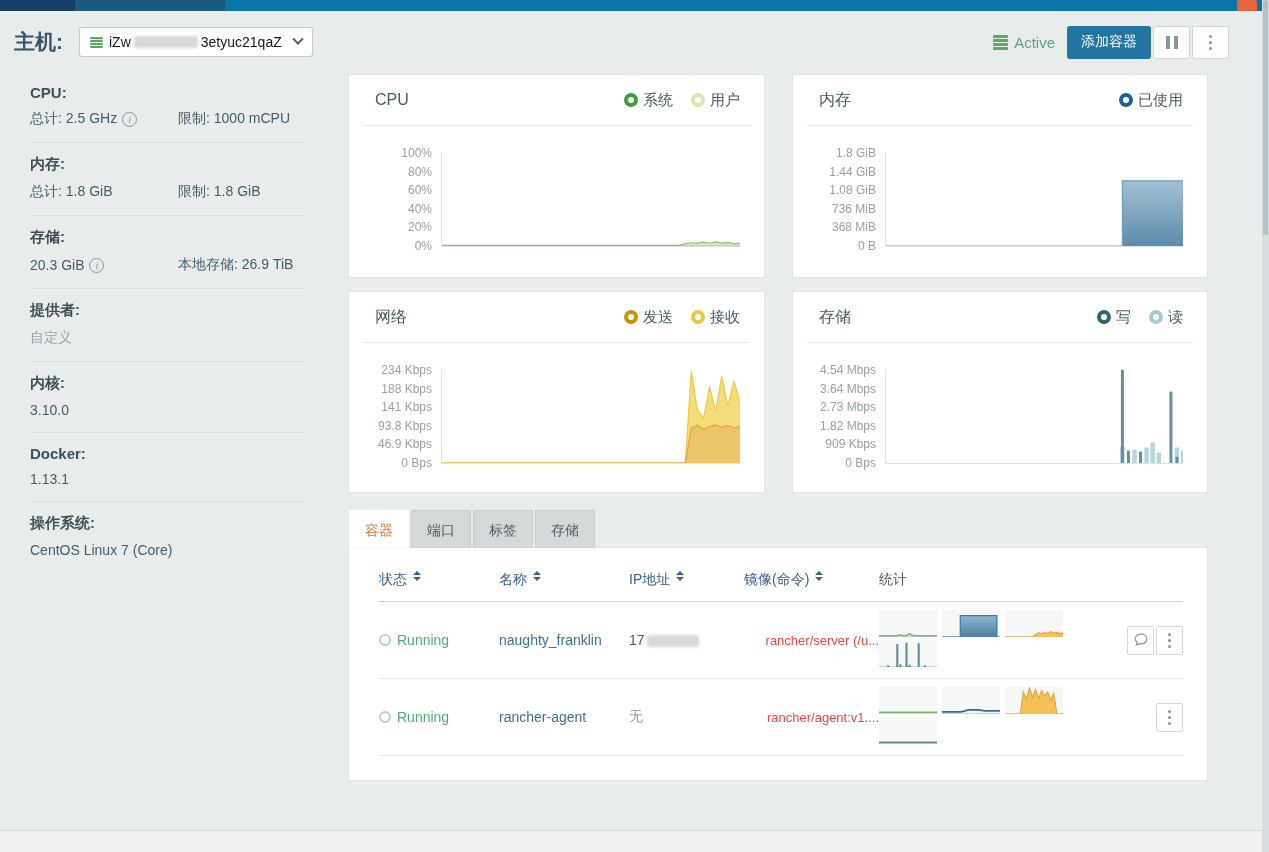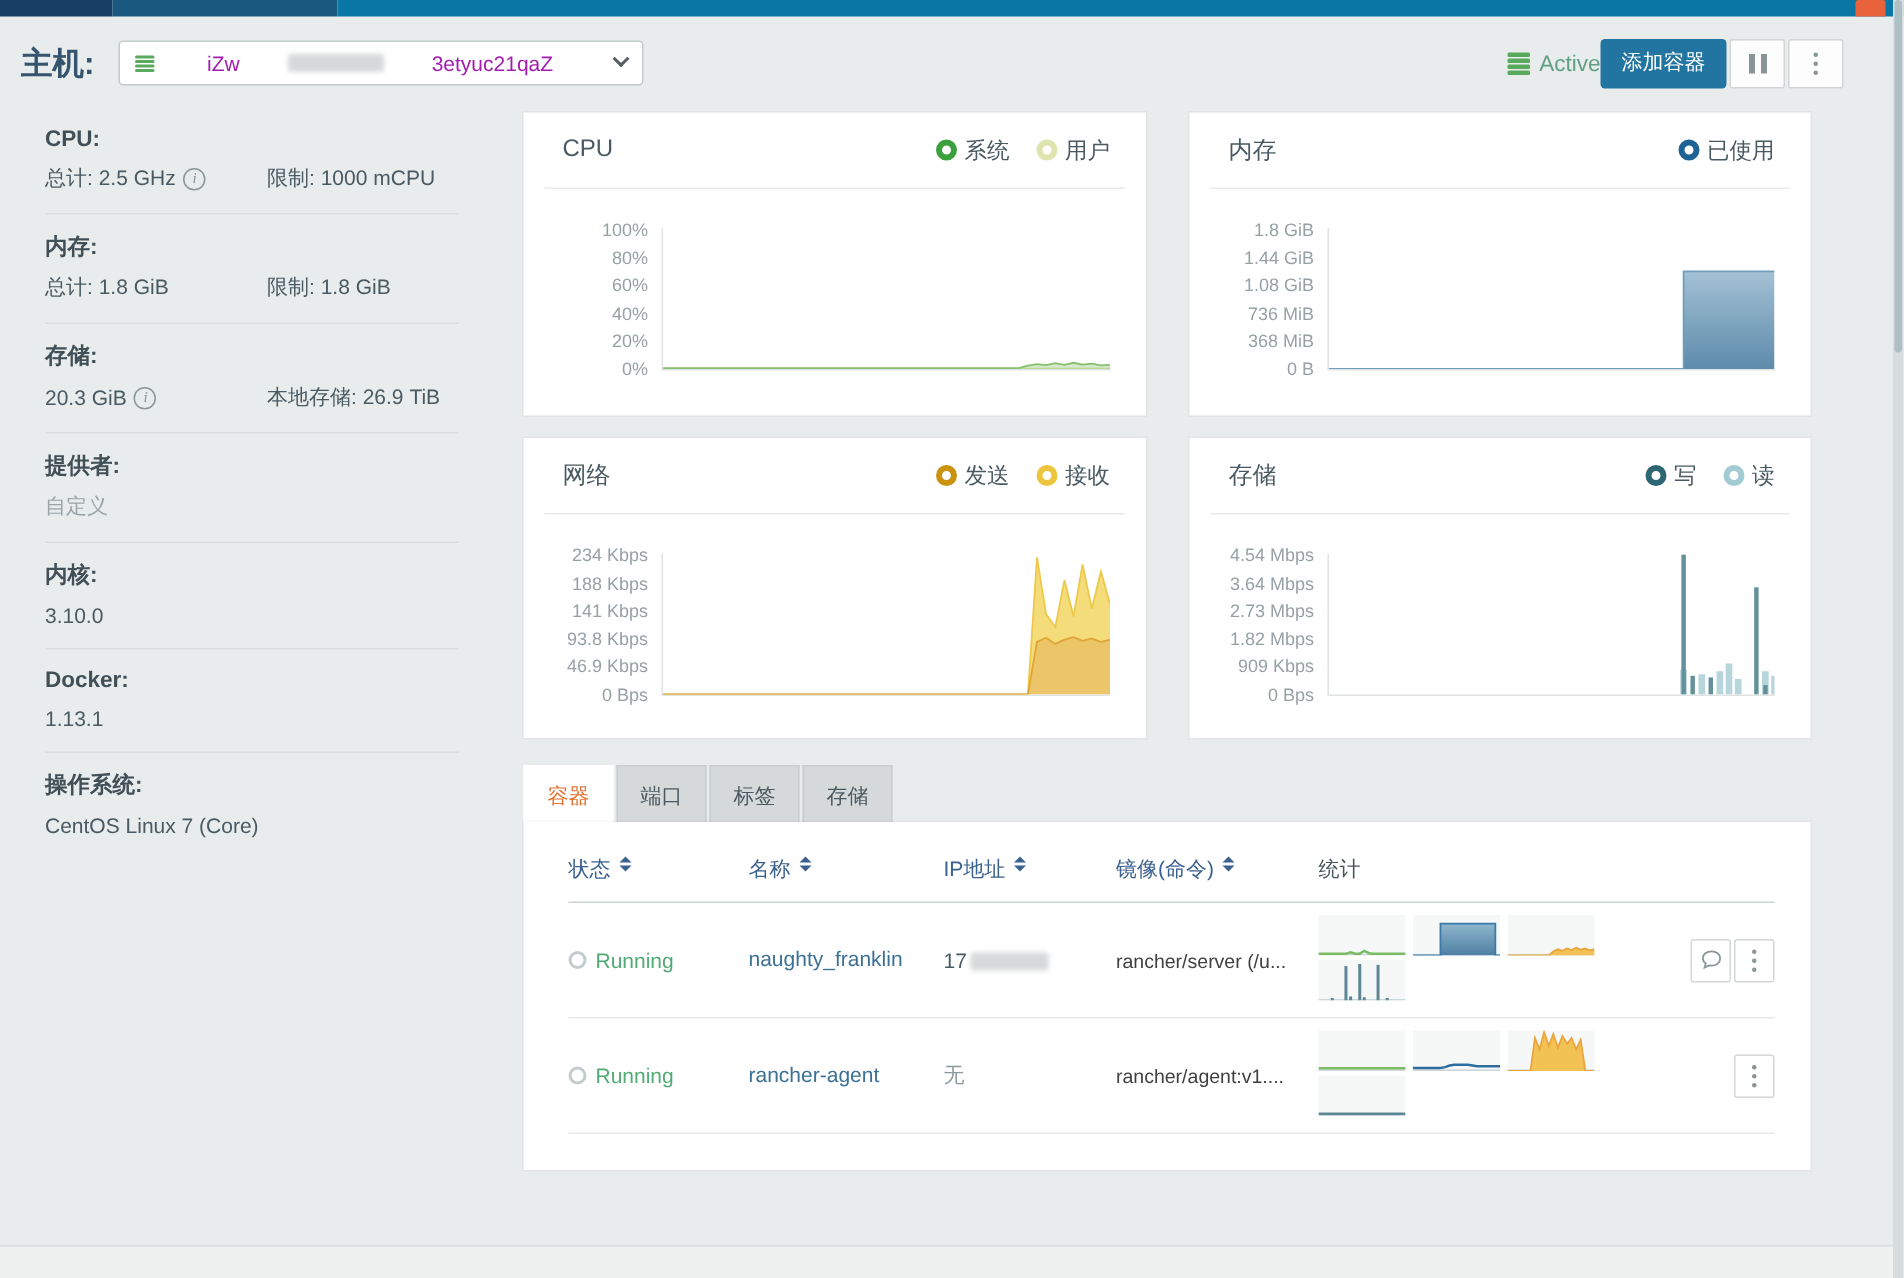--- a/index.html
+++ b/index.html
@@ -14,29 +14,29 @@
   .topbar .seg3 { flex:1; background:#0a76a6; }
   .topbar .avatar { position:absolute; right:12px; top:0; width:20px; height:11px; background:#e8633c; border-radius:2px 2px 0 0; }
 
   
   .scrollbar { position:absolute; top:0; right:0; width:7px; bottom:0; background:#d7dddf; }
   .scrollbar .thumb { position:absolute; top:0; left:1px; width:5px; height:235px; background:#aebfc5; border-radius:3px; }
 
   
   .header { position:absolute; top:24px; left:14px; right:40px; height:36px; display:flex; align-items:center; }
   .page-title { font-size:21px; font-weight:bold; color:#35546e; }
-  .host-select { margin-left:16px; display:inline-flex; align-items:center; height:30px; padding:0 10px; background:#fff; border:1px solid #c4cacb; border-radius:3px; font-size:14px; color:#a21caf; cursor:pointer;gap:29px; }
+  .host-select { margin-left:16px; display:inline-flex; align-items:center; height:30px; padding:0 10px; background:#fff; border:1px solid #c4cacb; border-radius:3px; font-size:14px; color:#0f172a; cursor:pointer; }
   .stack-icon { display:inline-flex; flex-direction:column; gap:1px; width:13px; margin-right:6px; }
   .stack-icon i { height:2px; background:#5aaa5e; border-radius:1px; }
   .redacted { display:inline-block; background:#d6d8d9; border-radius:2px; filter:blur(1.6px); vertical-align:middle; }
   .host-select .redacted { width:64px; height:12px; margin:0 3px; }
   .chev { width:8px; height:8px; border-right:2px solid #555e63; border-bottom:2px solid #555e63; transform:rotate(45deg) translate(-2px,-2px); margin-left:12px; }
 
   .header-right { margin-left:auto; display:flex; align-items:center; }
-  .active-badge { display:inline-flex; align-items:center; margin-right:0; font-size:15px; color:#61a084; }
+  .active-badge { display:inline-flex; align-items:center; margin-right:12px; font-size:15px; color:#61a084; }
   .active-badge .stack-icon { width:15px; }
   .active-badge .stack-icon i { height:3px; }
   .btn-add { height:33px; padding:0 14px; background:#2175a0; color:#fff; font-size:14px; border:none; border-radius:3px; display:inline-flex; align-items:center; cursor:pointer; }
   .btn-sq { height:33px; width:37px; background:#fdfdfd; border:1px solid #d2d6d6; border-radius:2px; display:inline-flex; align-items:center; justify-content:center; margin-left:2px; cursor:pointer; }
   .pause-icon { display:flex; gap:4px; }
   .pause-icon i { width:4px; height:13px; background:#8a9499; }
   .vdots { display:flex; flex-direction:column; gap:3px; }
   .vdots i { width:3px; height:3px; border-radius:50%; background:#8a9499; }
 
   
@@ -86,21 +86,21 @@
   .sort { display:inline-flex; flex-direction:column; gap:2px; margin-left:6px; }
   .sort .up { width:0; height:0; border-left:4px solid transparent; border-right:4px solid transparent; border-bottom:4px solid #3a618f; }
   .sort .dn { width:0; height:0; border-left:4px solid transparent; border-right:4px solid transparent; border-top:4px solid #3a618f; }
   .trow { display:flex; align-items:center; height:77px; border-bottom:1px solid #e6eaea; }
   .status-cell { display:flex; align-items:center; font-size:14px; color:#52ab76; }
   .status-dot { width:12px; height:12px; border:2px solid #c3cbcd; border-radius:50%; margin-right:6px; background:#fff; }
   .name-link { font-size:14px; color:#3c7195; cursor:pointer; }
   .ip-cell { font-size:14px; color:#4a5a62; }
   .ip-cell .redacted { width:52px; height:12px; margin-left:2px; }
   .ip-none { color:#8f9a9e; }
-  .image-cell { font-size:13px; color:#404040; }
+  .image-cell { font-size:13px; color:#ef4444;text-align:right; }
   .minis { display:flex; flex-wrap:wrap; width:196px; }
   .mini { width:58px; height:27px; background:#f6f8f8; margin:0 5px 3px 0; position:relative; }
   .mini svg { position:absolute; inset:0; width:100%; height:100%; }
   .act-btn { width:27px; height:29px; background:#fff; border:1px solid #d4d8d8; border-radius:2px; display:inline-flex; align-items:center; justify-content:center; margin-left:2px; cursor:pointer; }
 
   
   .footer { position:absolute; left:0; right:7px; top:830px; bottom:0; background:#eff1f1; border-top:1px solid #d8dcdc; }
 </style>
 </head>
 <body>

